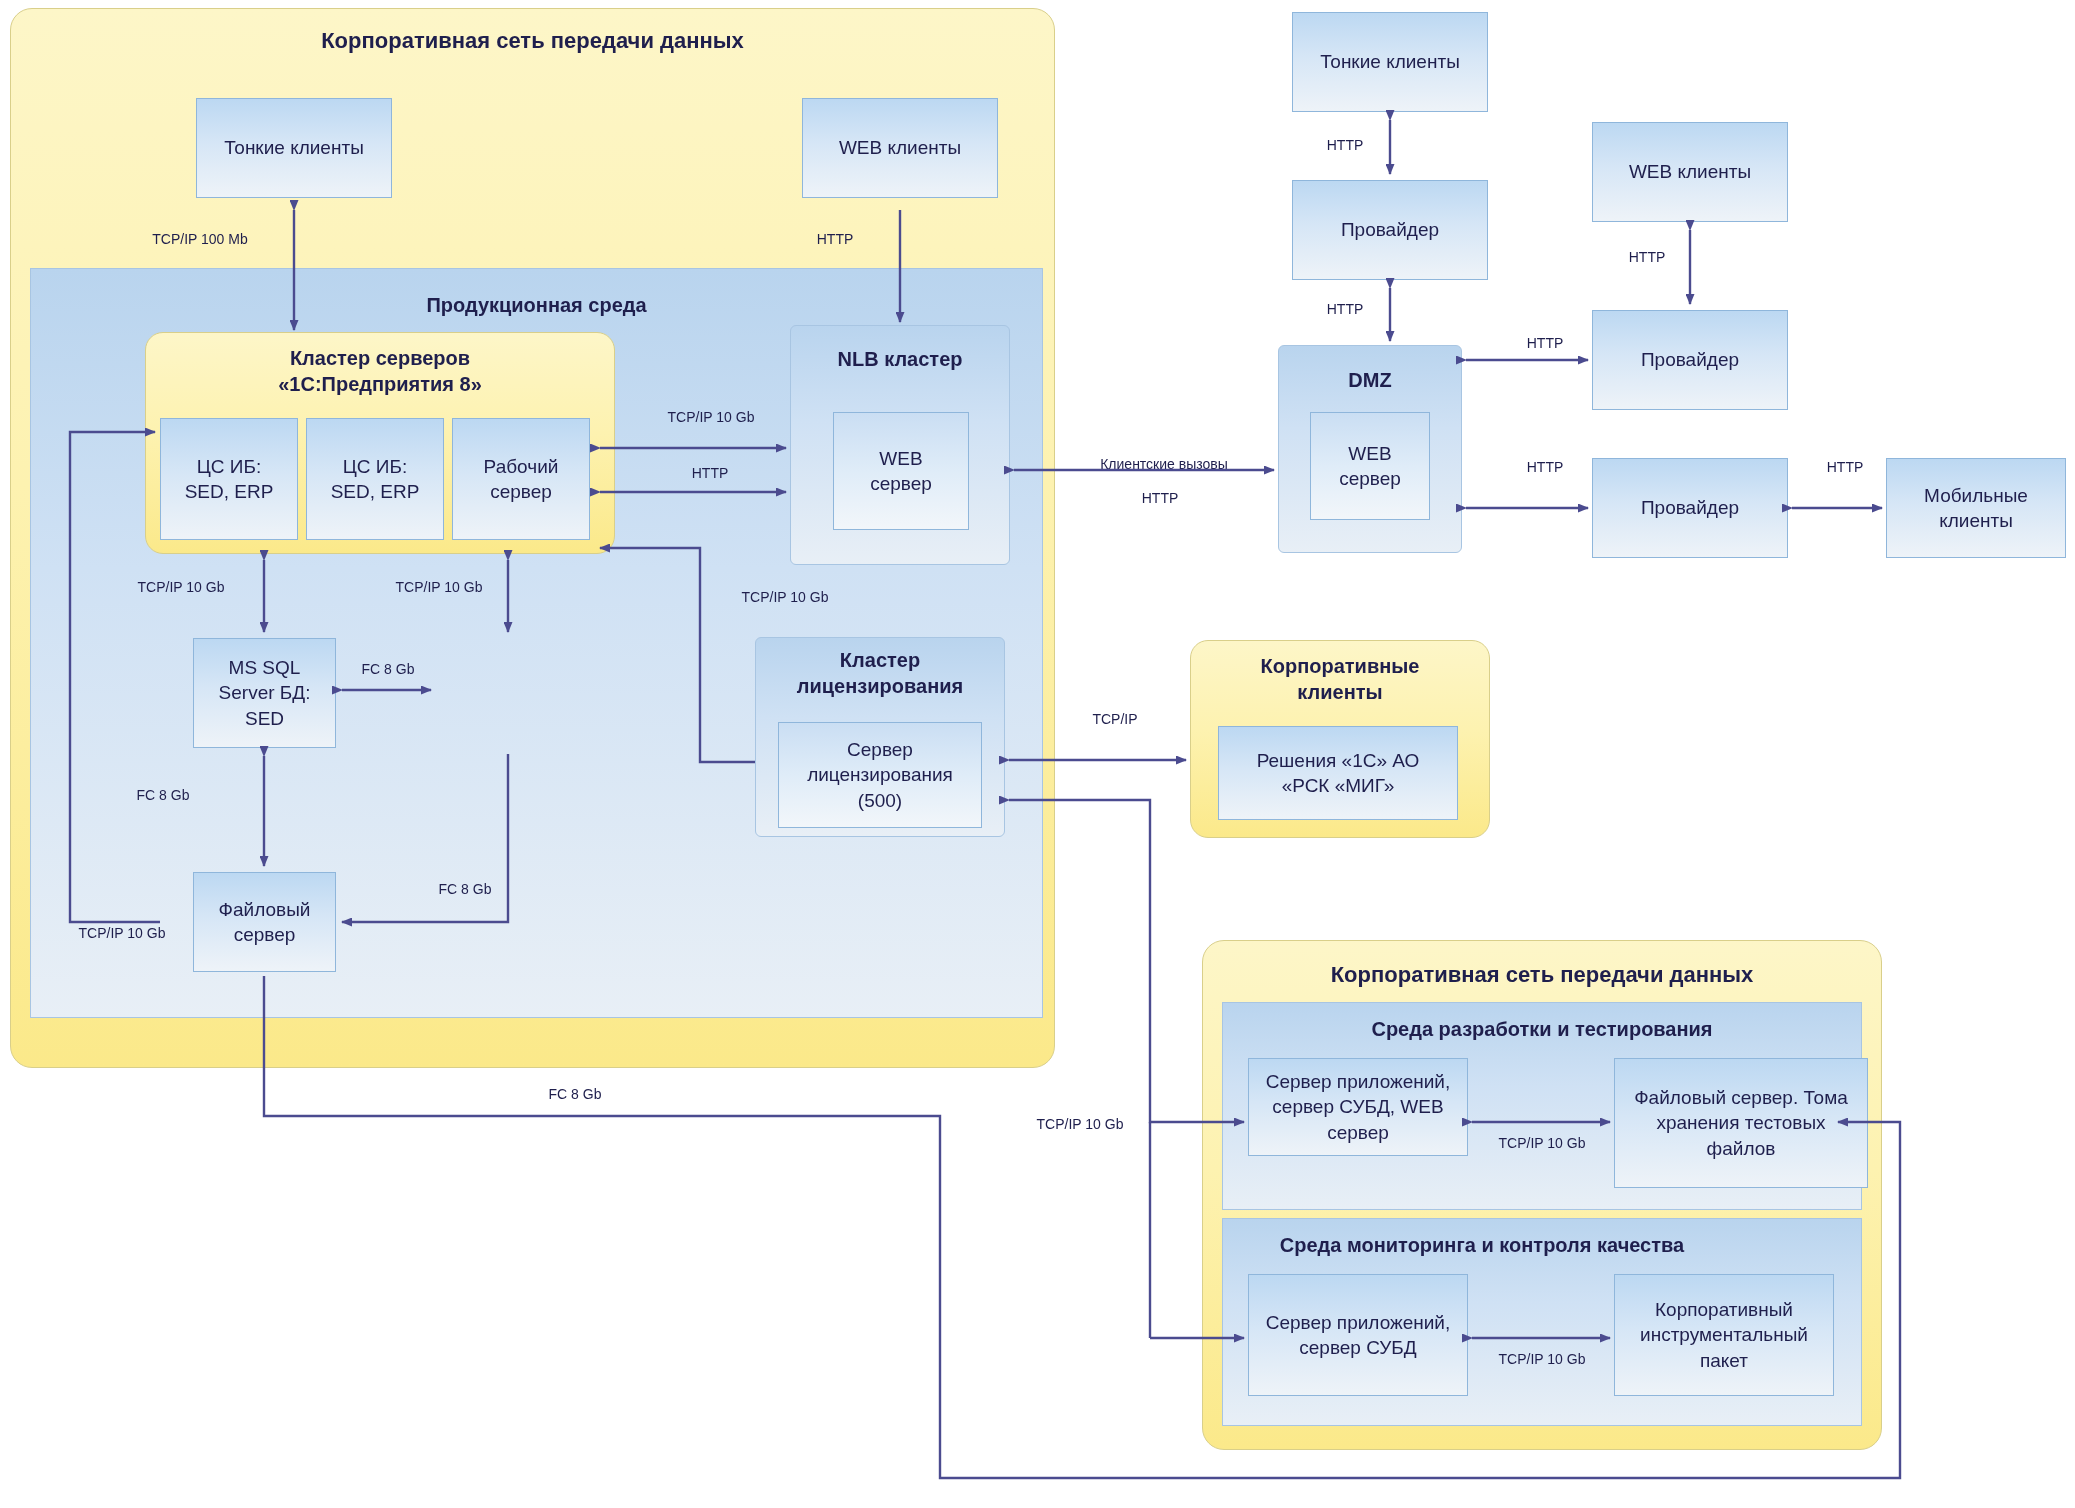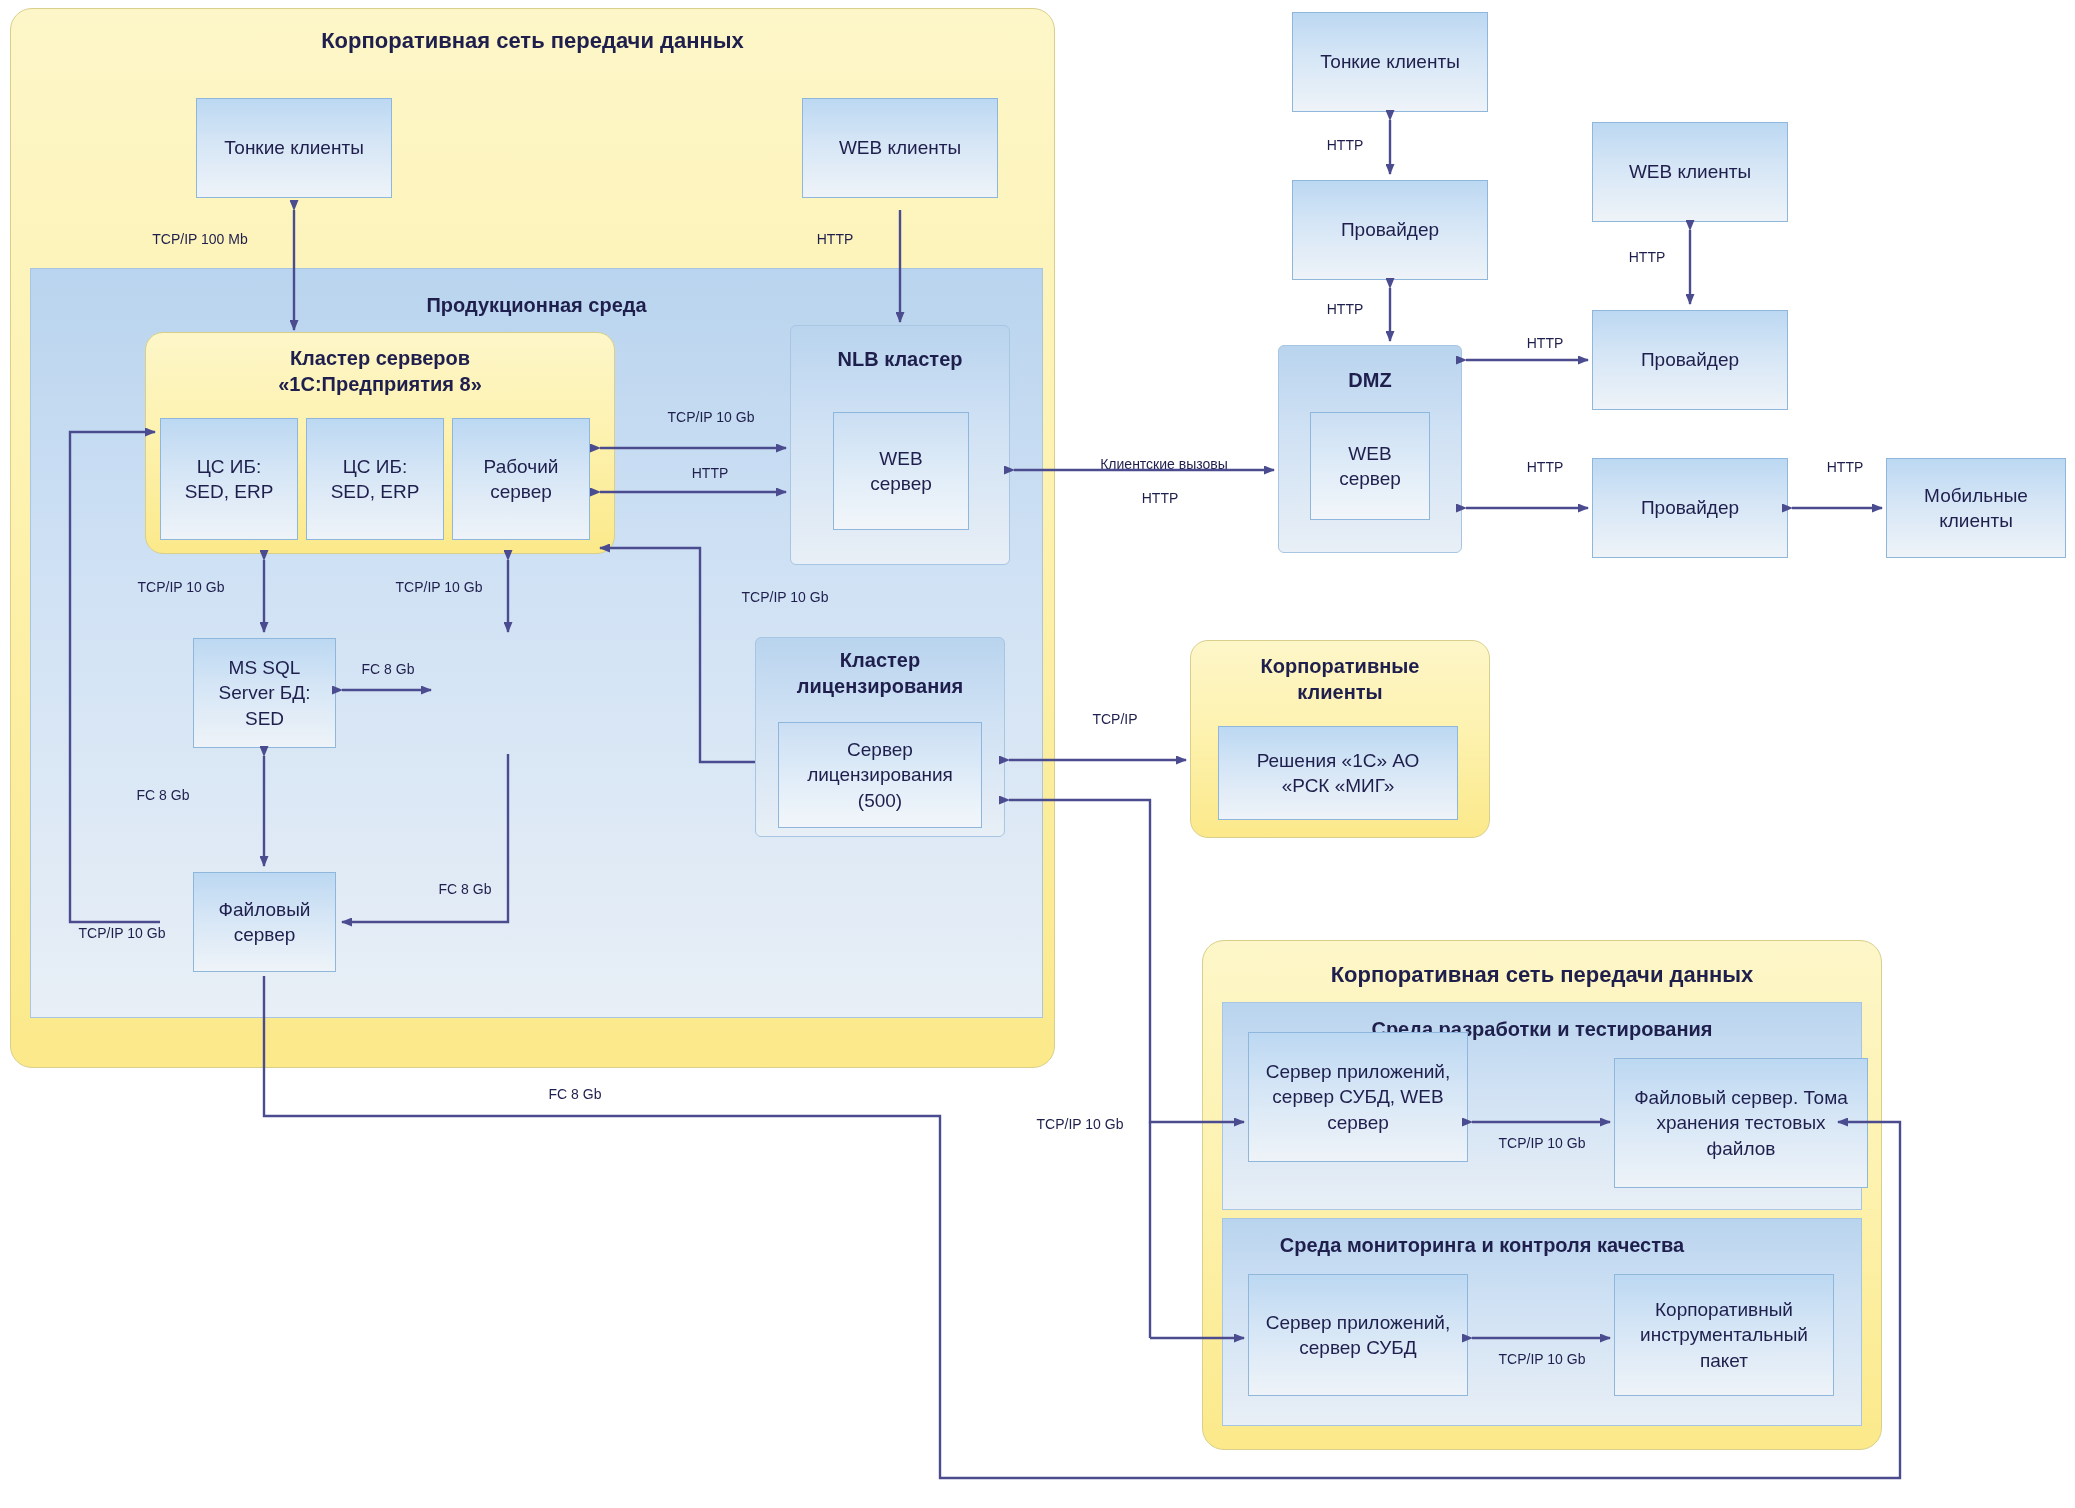--- a/index.html
+++ b/index.html
@@ -181,21 +181,21 @@
 
   <div class="node" style="left:1886px;top:458px;width:180px;height:100px;">Мобильные
 клиенты</div>
   <div class="lbl" style="left:1790px;top:458px;width:110px;">HTTP</div>
 
   <div class="zone-yellow" style="left:1202px;top:940px;width:680px;height:510px;"></div>
   <div class="ztitle big" style="left:1202px;top:962px;width:680px;">Корпоративная сеть передачи данных</div>
 
   <div class="zone-blue" style="left:1222px;top:1002px;width:640px;height:208px;"></div>
   <div class="ztitle mid" style="left:1222px;top:1018px;width:640px;">Среда разработки и тестирования</div>
-  <div class="node" style="left:1248px;top:1032px;width:220px;height:130px;">Сервер
+  <div class="node" style="left:1248px;top:1058px;width:220px;height:98px;">Сервер
 приложений,
 сервер СУБД,
 WEB сервер</div>
   <div class="node" style="left:1614px;top:1058px;width:254px;height:130px;">Файловый сервер.
 Тома хранения
 тестовых файлов</div>
   <div class="lbl" style="left:1458px;top:1134px;width:168px;">TCP/IP 10 Gb</div>
 
   <div class="zone-blue" style="left:1222px;top:1218px;width:640px;height:208px;"></div>
   <div class="ztitle mid" style="left:1188px;top:1234px;width:588px;">Среда мониторинга и контроля качества</div>

